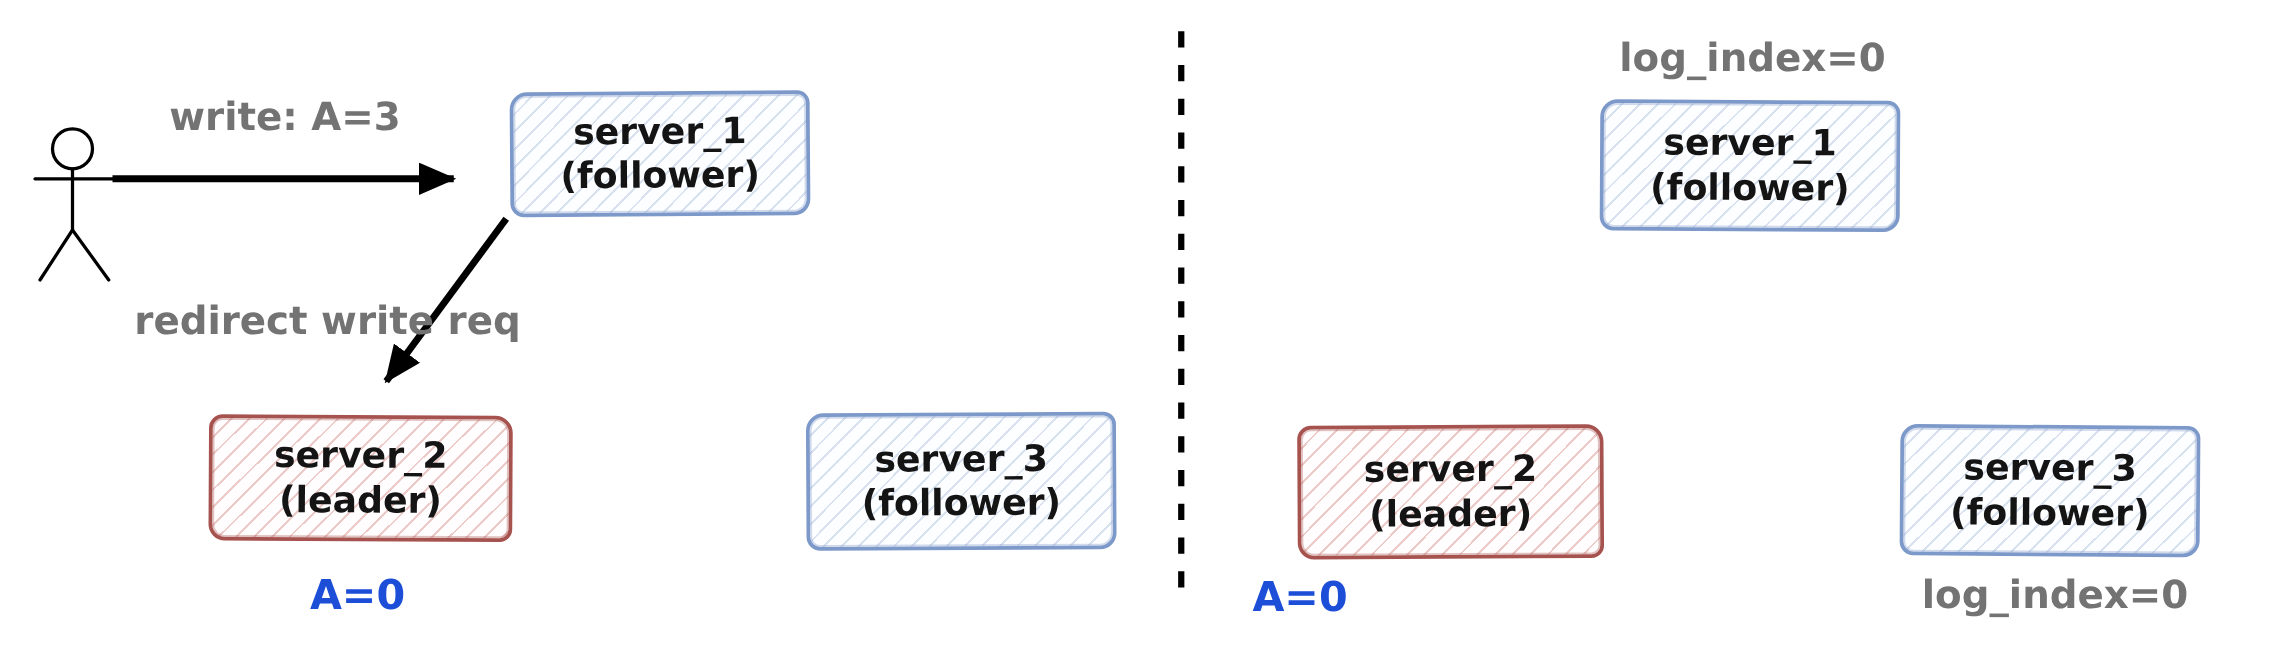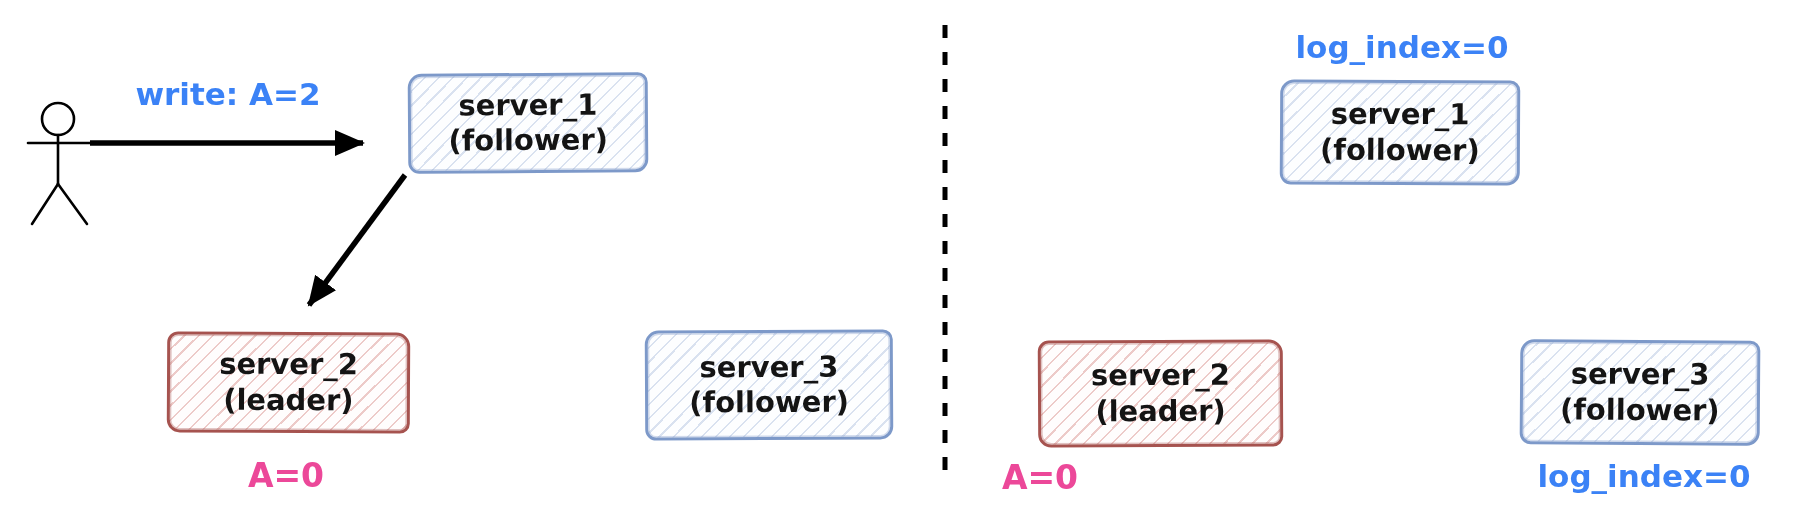--- a/index.html
+++ b/index.html
@@ -45,22 +45,22 @@
   #r-server1{left:1280px;top:80px;width:240px;height:105px;transform:rotate(0.3deg);}
   #r-server2{left:1038px;top:340px;width:245px;height:107px;transform:rotate(-0.3deg);}
   #r-server3{left:1520px;top:340px;width:240px;height:105px;transform:rotate(0.4deg);}
   
   .lbl{
     position:absolute;
     font-weight:bold;
     white-space:nowrap;
     transform:translateX(-50%);
   }
-  .lbl-red{color:#3b82f6;}
-  .lbl-black{color:#ec4899;}
+  .lbl-red{color:#737373;}
+  .lbl-black{color:#1d4ed8;}
   #lbl-write     {left:228px; top:76px; font-size:31px;}
   #lbl-redirect  {left:262px; top:239px;font-size:31px;}
   #lbl-a0-left   {left:286px; top:456px;font-size:33px;}
   #lbl-logidx-top{left:1402px;top:29px; font-size:31px;}
   #lbl-a0-right  {left:1040px;top:458px;font-size:33px;}
   #lbl-logidx1   {left:1210px;top:458px;font-size:31px;}
   #lbl-logidx0-br{left:1644px;top:458px;font-size:31px;}
   
   #draw-layer{position:absolute;left:0;top:0;width:1820px;height:526px;pointer-events:none;}
 </style>
@@ -84,22 +84,23 @@
       <line x1="58" y1="184" x2="87" y2="224"></line>
     </g>
 
     <line x1="90" y1="143" x2="363" y2="143" stroke="#000000" stroke-width="5.5" marker-end="url(#arrowhead)"></line>
 
     <line x1="405" y1="175" x2="309" y2="305" stroke="#000000" stroke-width="5.5" marker-end="url(#arrowhead)"></line>
 
     <line x1="945" y1="25" x2="945" y2="470" stroke="#000000" stroke-width="5" stroke-dasharray="13 14"></line>
   </svg>
 
-  <div class="lbl lbl-red" id="lbl-write">write: A=2</div>
+  <div class="lbl lbl-red" id="lbl-write">write: A=3</div>
 
+  <div class="lbl lbl-red" id="lbl-redirect">redirect write req</div>
 
   <div class="server-box box-blue" id="l-server1">
     <span class="srv-name">server_1</span>
     <span class="srv-role">(follower)</span>
   </div>
 
   <div class="server-box box-red" id="l-server2">
     <span class="srv-name">server_2</span>
     <span class="srv-role">(leader)</span>
   </div>

